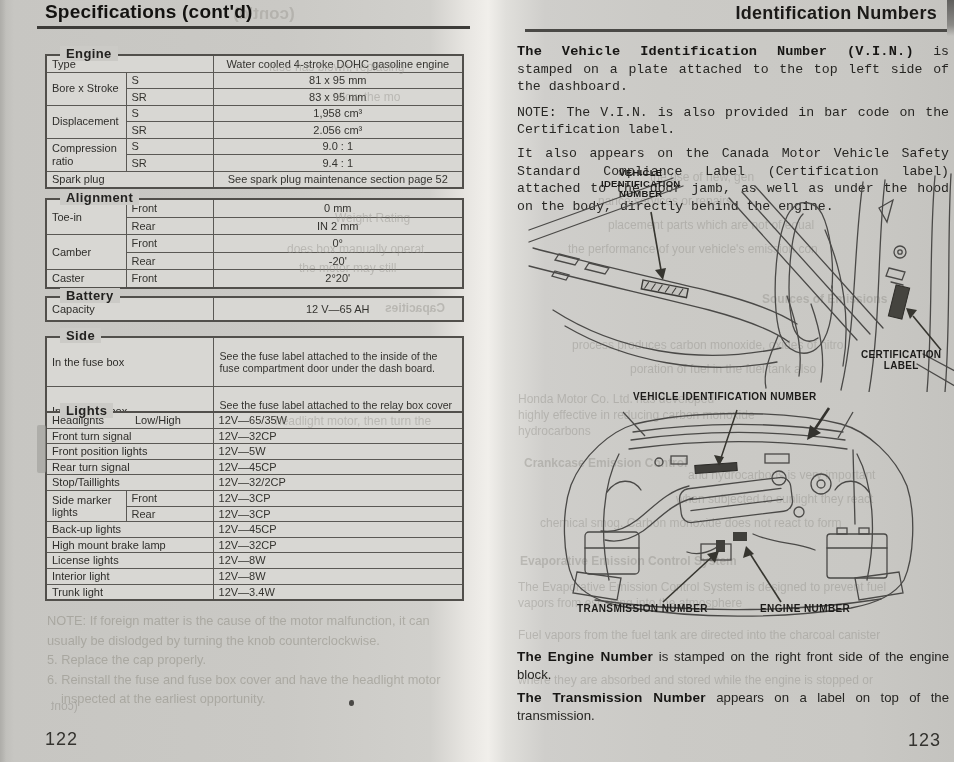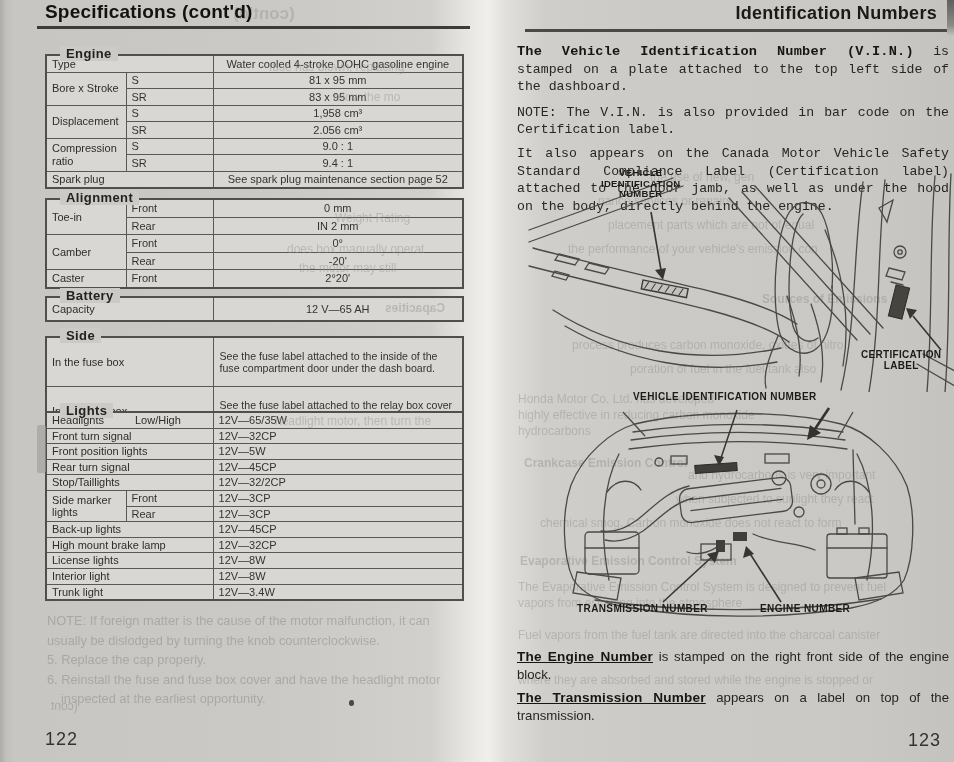--- a/index.html
+++ b/index.html
@@ -46,21 +46,21 @@
   .subinline{position:absolute;left:88px;top:1px;}
 
   
   .body-text{position:absolute;left:37px;width:432px;top:43px;font-size:13.2px;line-height:17.6px;
     color:#272623;text-align:justify;z-index:2;font-family:Liberation Mono, monospace;}
   .body-text p{margin:0 0 6px 0;}
   .body-text b{font-size:13.6px;letter-spacing:.2px;color:#171614;}
   .bottom-text{position:absolute;left:37px;width:432px;top:648px;font-size:13.2px;line-height:17.6px;
     color:#272623;text-align:justify;z-index:2;}
   .bottom-text p{margin:0 0 6px 0;}
-  .bottom-text b{font-size:13.6px;letter-spacing:.2px;color:#171614;text-decoration:underline;}
+  .bottom-text b{font-size:13.6px;letter-spacing:.2px;color:#171614;}
 
   
   .diag{position:absolute;z-index:2;}
   .diag svg{position:absolute;left:0;top:0;}
   .dlabel{position:absolute;font-weight:bold;color:#1c1b19;font-size:9.5px;line-height:10.5px;letter-spacing:.3px;white-space:nowrap;text-align:center;}
   .dlabel.one{font-size:10px;letter-spacing:.4px;}
 
   
   .pn{position:absolute;font-size:18px;color:#34332f;letter-spacing:1px;z-index:4;}
   .pn.l{left:8px;top:729px;}

